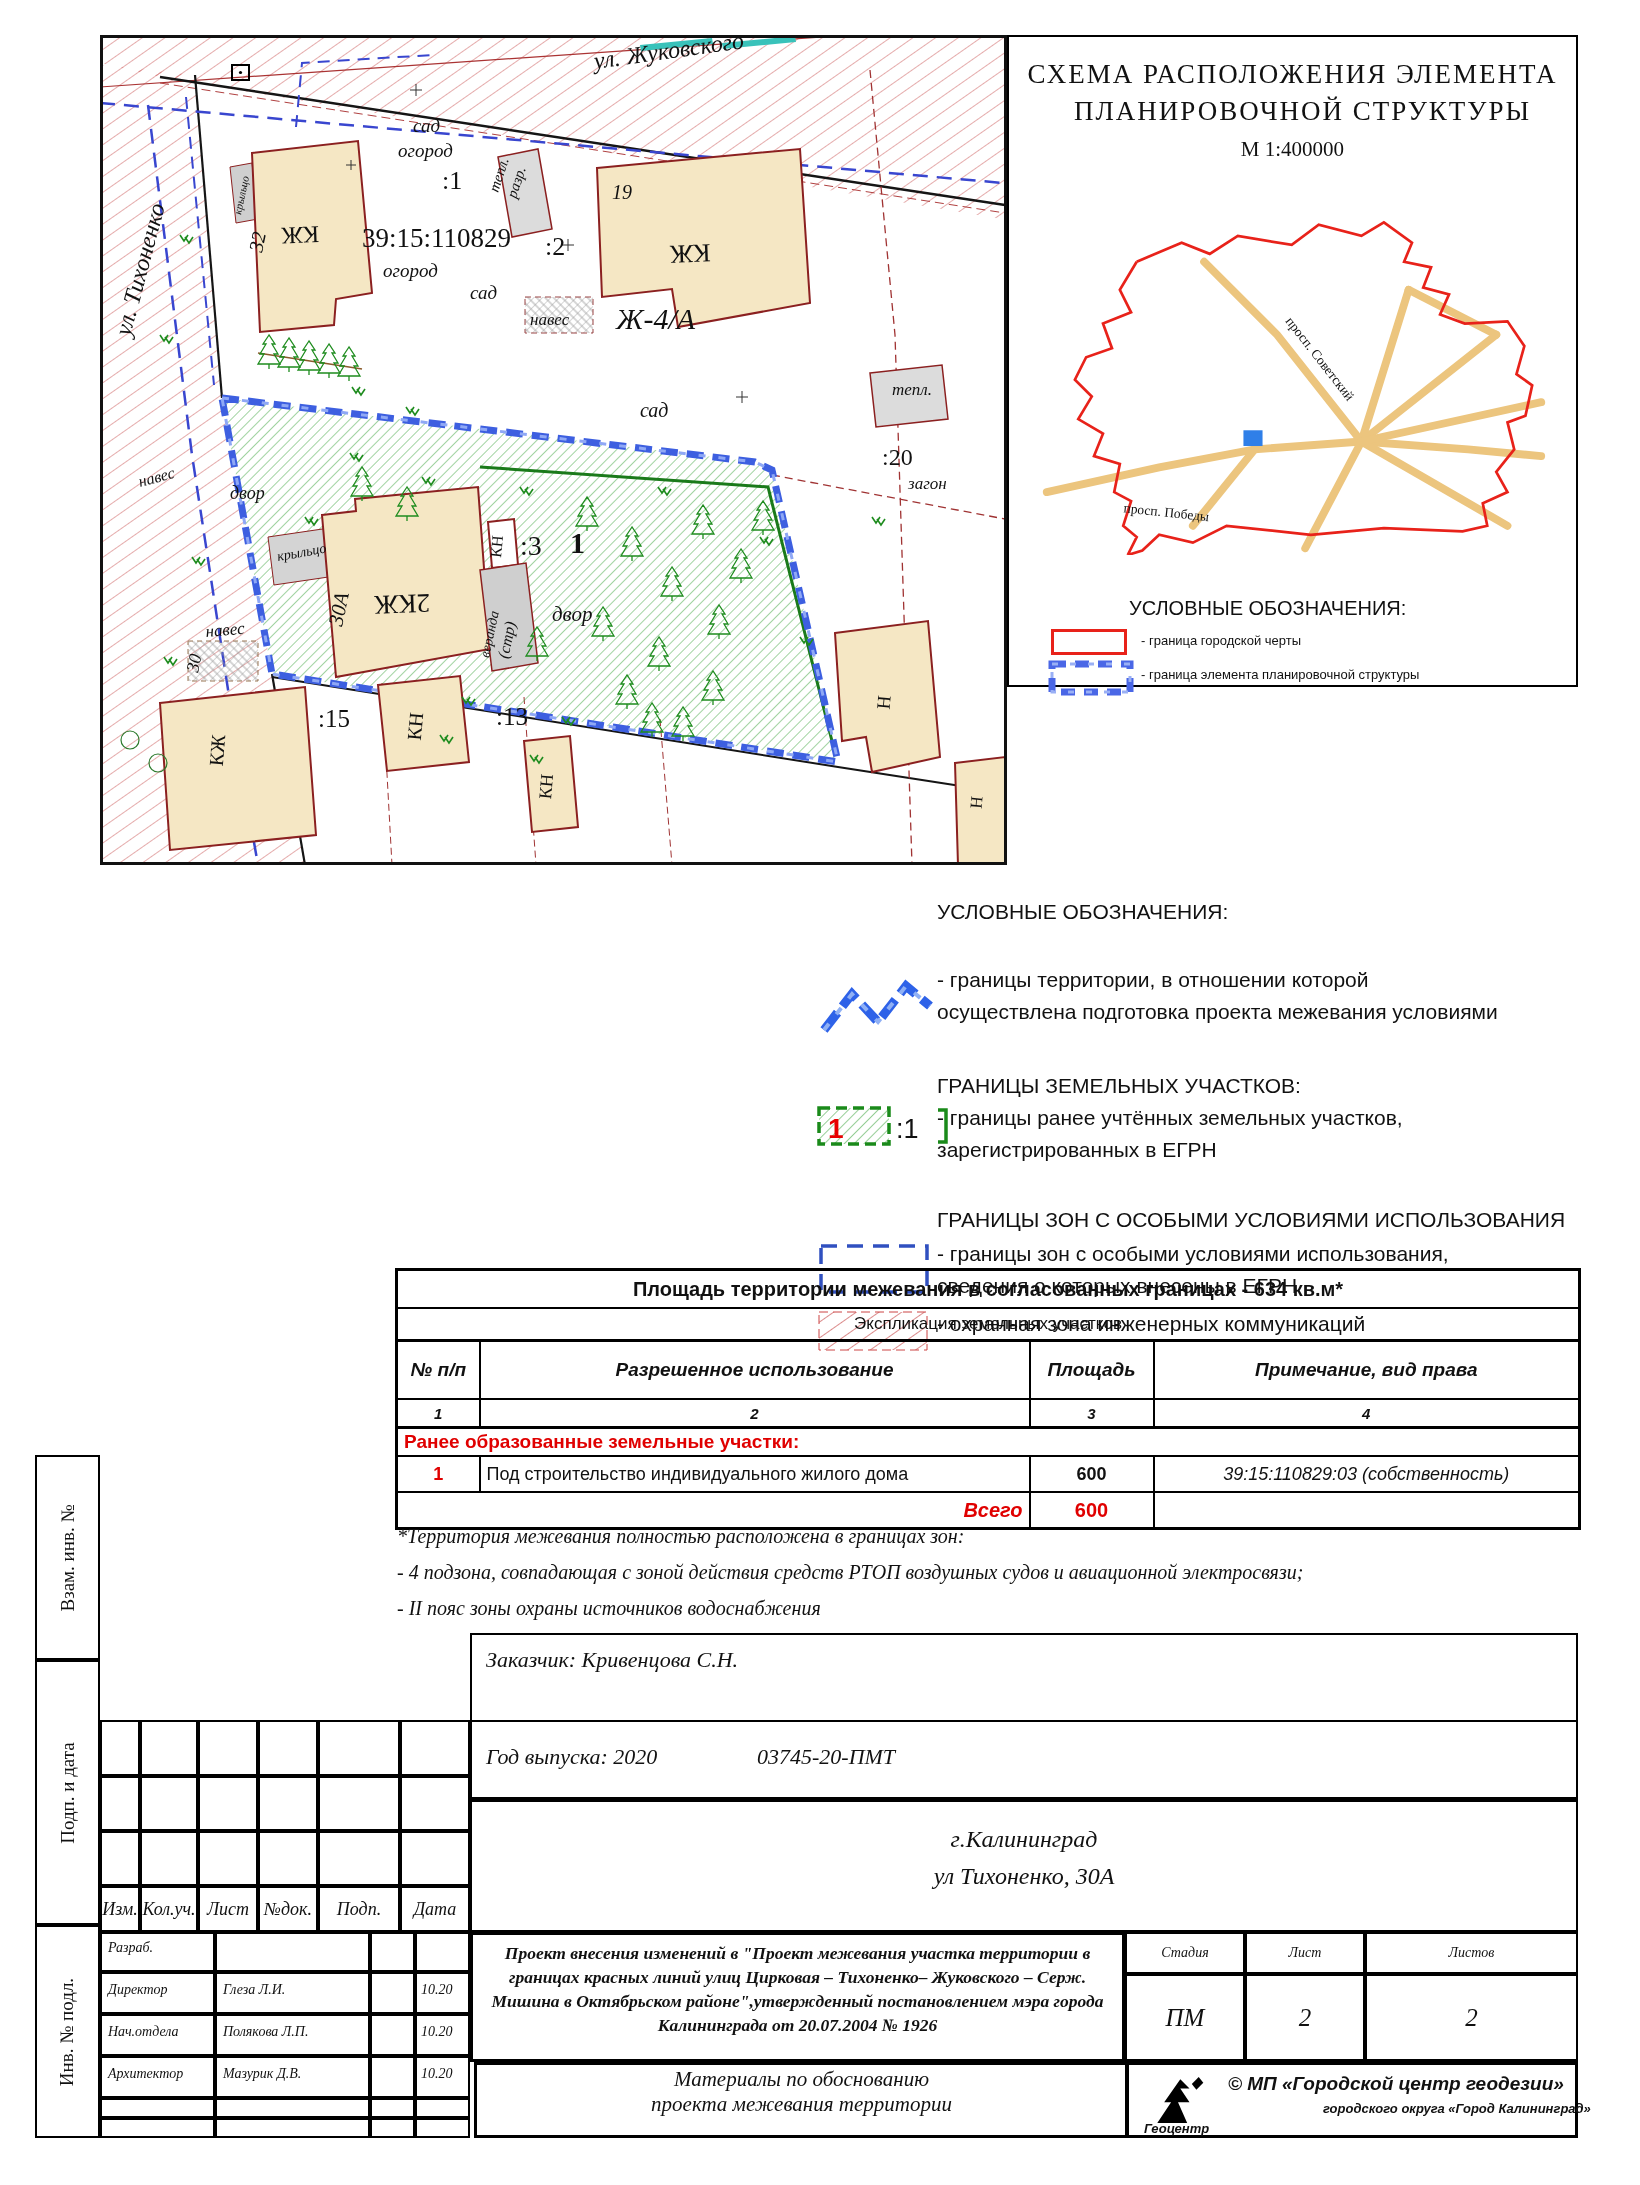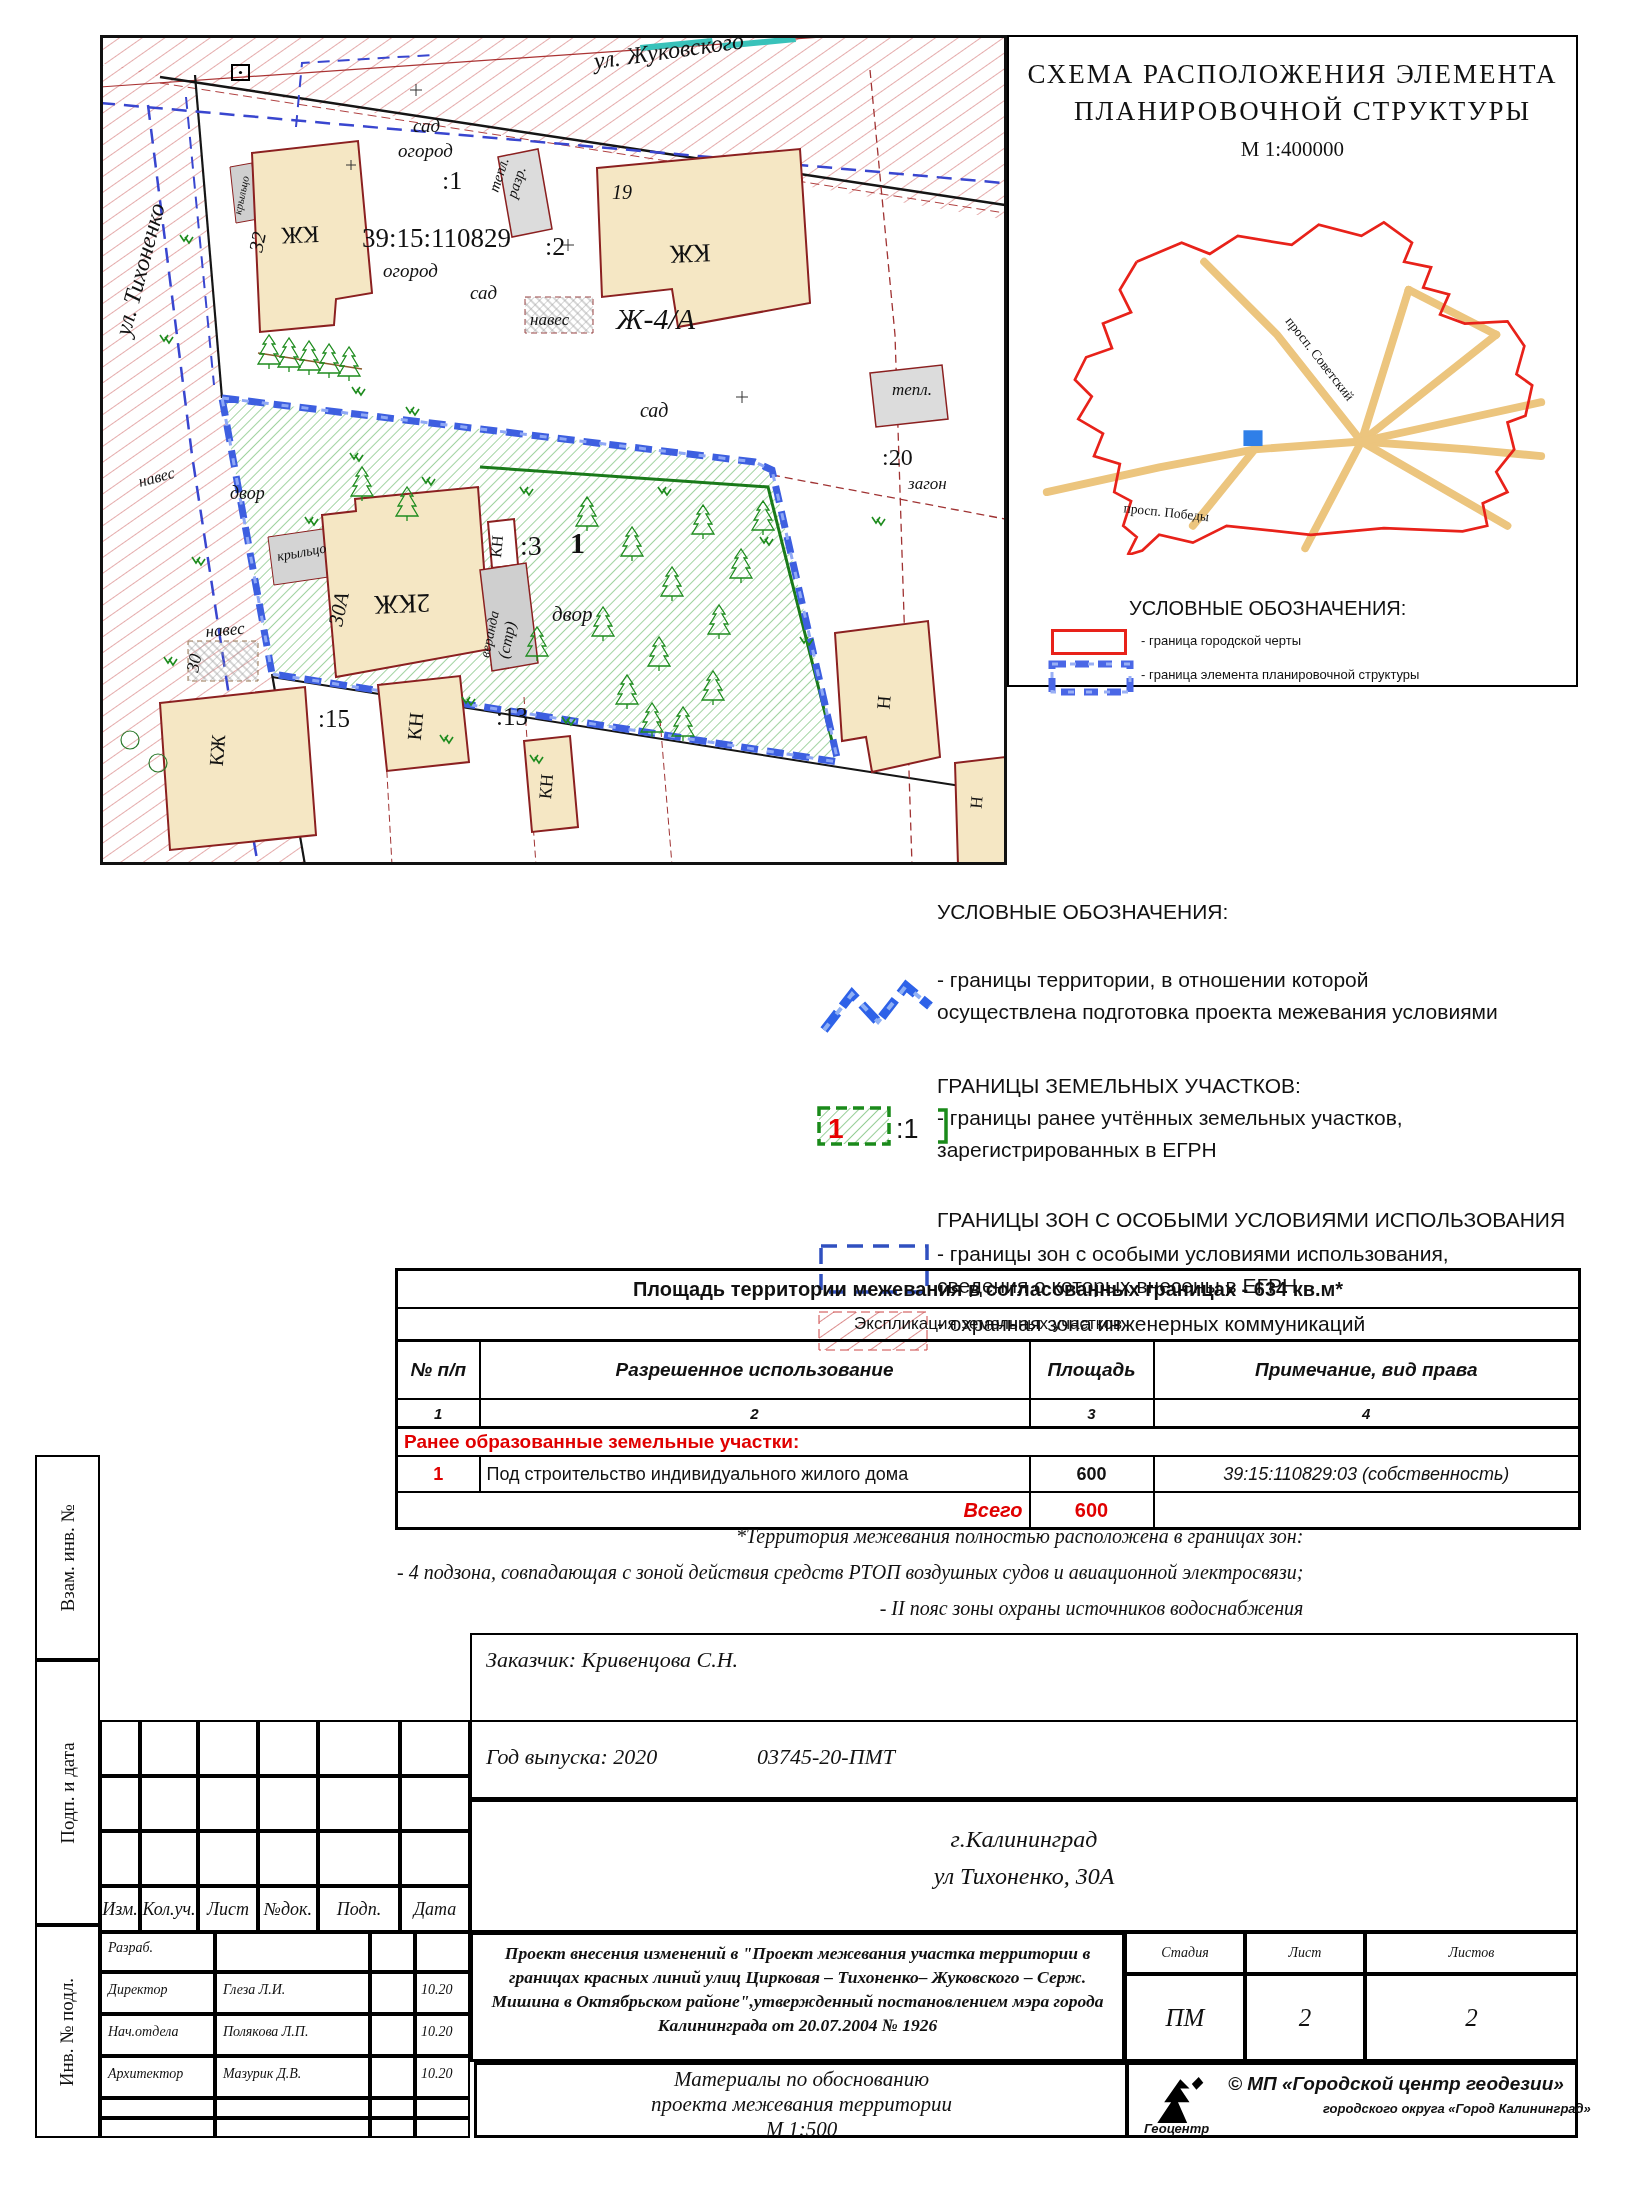--- a/index.html
+++ b/index.html
@@ -336,21 +336,21 @@
       </tr>
       <tr>
         <td colspan="2" class="t-cell red" style="text-align:right;font-weight:bold;font-style:italic;font-size:20px;height:30px;">Всего</td>
         <td class="t-cell red" style="text-align:center;font-weight:bold;font-size:20px;height:30px;">600</td>
         <td class="t-cell"></td>
       </tr>
     </tbody>
       </table>
   </div>
 
-  <div class="abs" style="left:397px;top:1518px;text-align:right;">
+  <div class="abs" style="left:397px;top:1518px;">
     <div class="fn">*Территория межевания полностью расположена в границах зон:</div>
     <div class="fn">- 4 подзона, совпадающая с зоной действия средств РТОП воздушных судов и авиационной электросвязи;</div>
     <div class="fn">- II пояс зоны охраны источников водоснабжения</div>
   </div>
 
   <div>
     <div class="abs bdr vcell" style="left:35px;top:1455px;width:65px;height:205px;">
       <span class="vtext">Взам. инв. №</span>
     </div>
     <div class="abs bdr vcell" style="left:35px;top:1660px;width:65px;height:265px;">
@@ -441,21 +441,20 @@
     <div class="abs bdr ctr tb-text" style="left:1025px;top:299px;width:120px;height:42px;">Стадия</div>
     <div class="abs bdr ctr tb-text" style="left:1145px;top:299px;width:120px;height:42px;">Лист</div>
     <div class="abs bdr ctr tb-text" style="left:1265px;top:299px;width:213px;height:42px;">Листов</div>
     <div class="abs bdr ctr tb-text" style="left:1025px;top:341px;width:120px;height:88px;font-size:25px;border-bottom:3px solid #000;">ПМ</div>
     <div class="abs bdr ctr tb-text" style="left:1145px;top:341px;width:120px;height:88px;font-size:25px;border-bottom:3px solid #000;">2</div>
     <div class="abs bdr ctr tb-text" style="left:1265px;top:341px;width:213px;height:88px;font-size:25px;border-bottom:3px solid #000;">2</div>
 
     <div class="abs bdr3" style="left:374px;top:429px;width:655px;height:76px;">
       <div class="tb-text" style="text-align:center;font-size:21px;margin-top:2px;">Материалы по обоснованию</div>
       <div class="tb-text" style="text-align:center;font-size:21px;">проекта межевания территории</div>
-      <div class="tb-text" style="text-align:center;font-size:21px;">М 1:500</div>
     </div>
 
     <div class="abs bdr3" style="left:1025px;top:429px;width:453px;height:76px;">
       <div class="abs" style="left:100px;top:8px;font-weight:bold;font-size:19px;white-space:nowrap;">© МП «Городской центр геодезии»</div>
       <div class="abs" style="left:195px;top:36px;font-weight:bold;font-size:13px;white-space:nowrap;">городского округа «Город Калининград»</div>
       <svg class="abs" style="left:24px;top:12px;" width="52" height="46" viewBox="0 0 44 40">
         <path d="M4,40 L16,22 H10 L24,2 L32,10 H24 L32,22 H22 L30,40 Z" fill="#000"></path>
         <path d="M34,6 L40,0 L44,5 L38,11 Z" fill="#000"></path>
       </svg>
       <div class="abs" style="left:16px;top:56px;font-weight:bold;font-size:13px;">Геоцентр</div>

